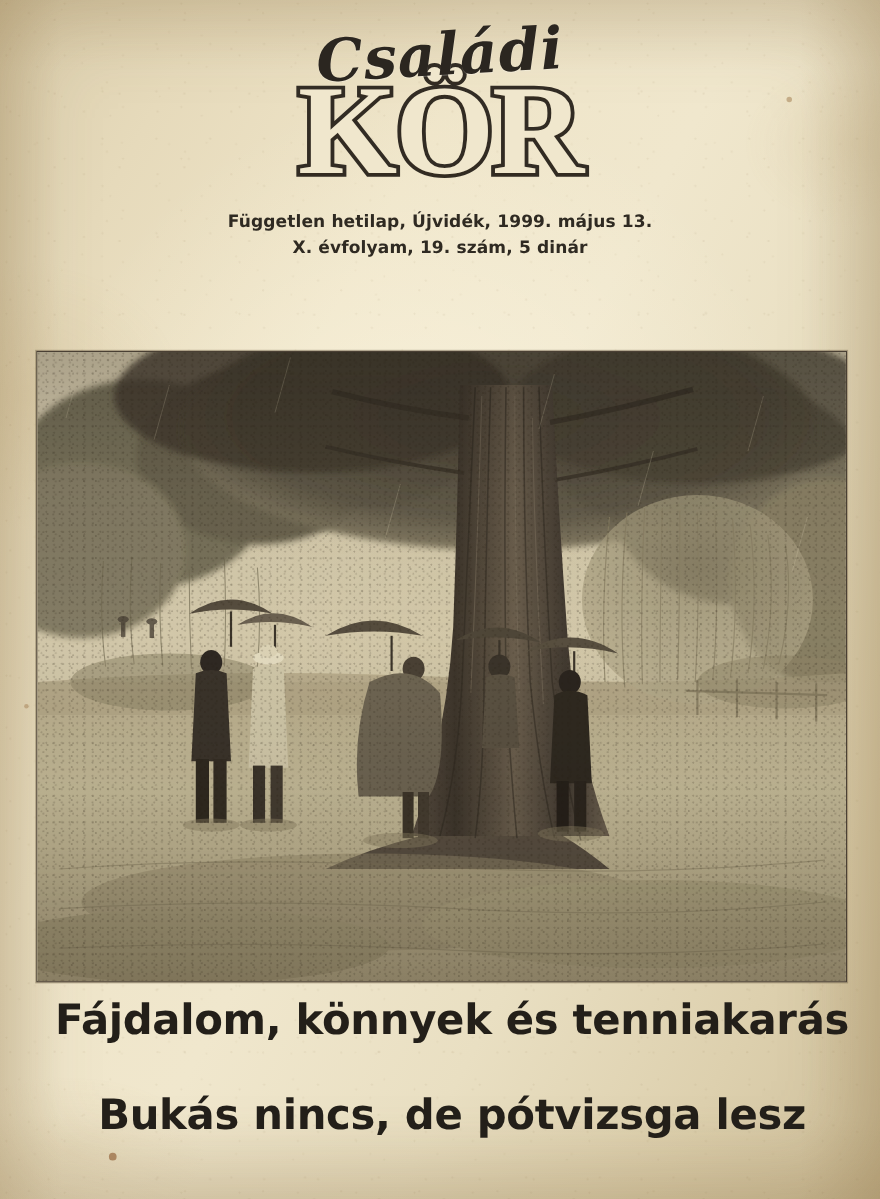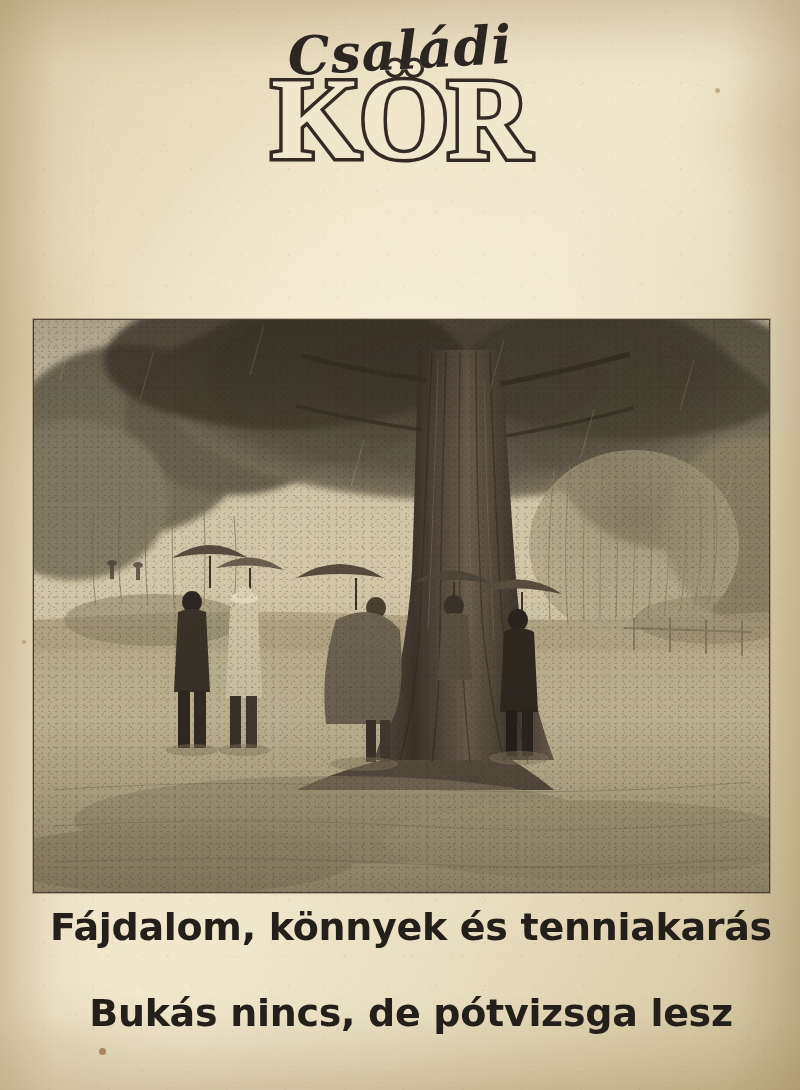--- a/index.html
+++ b/index.html
@@ -185,20 +185,24 @@
   <div id="grain"></div>
   <div class="fleck" id="fleck-bl"></div>
   <div class="fleck" id="fleck-tr"></div>
   <div class="fleck" id="fleck-ml"></div>
 
   <div id="masthead">
     <div id="script-title">Családi</div>
 
     <div id="main-title">KÖR</div>
 
+    <div id="subtitle-block">
+      <div>Független hetilap, Újvidék, 1999. május 13.</div>
+      <div>X. évfolyam, 19. szám, 5 dinár</div>
+    </div>
   </div>
 
   <div id="cover-figure">
     <svg id="cover-art" viewBox="0 0 735 572" preserveAspectRatio="none">
       <defs>
         <linearGradient id="skyG" x1="0" y1="0" x2="0" y2="1">
           <stop offset="0%" stop-color="#d8ceb2"></stop>
           <stop offset="100%" stop-color="#cabf9f"></stop>
         </linearGradient>
         <linearGradient id="groundG" x1="0" y1="0" x2="0" y2="1">

